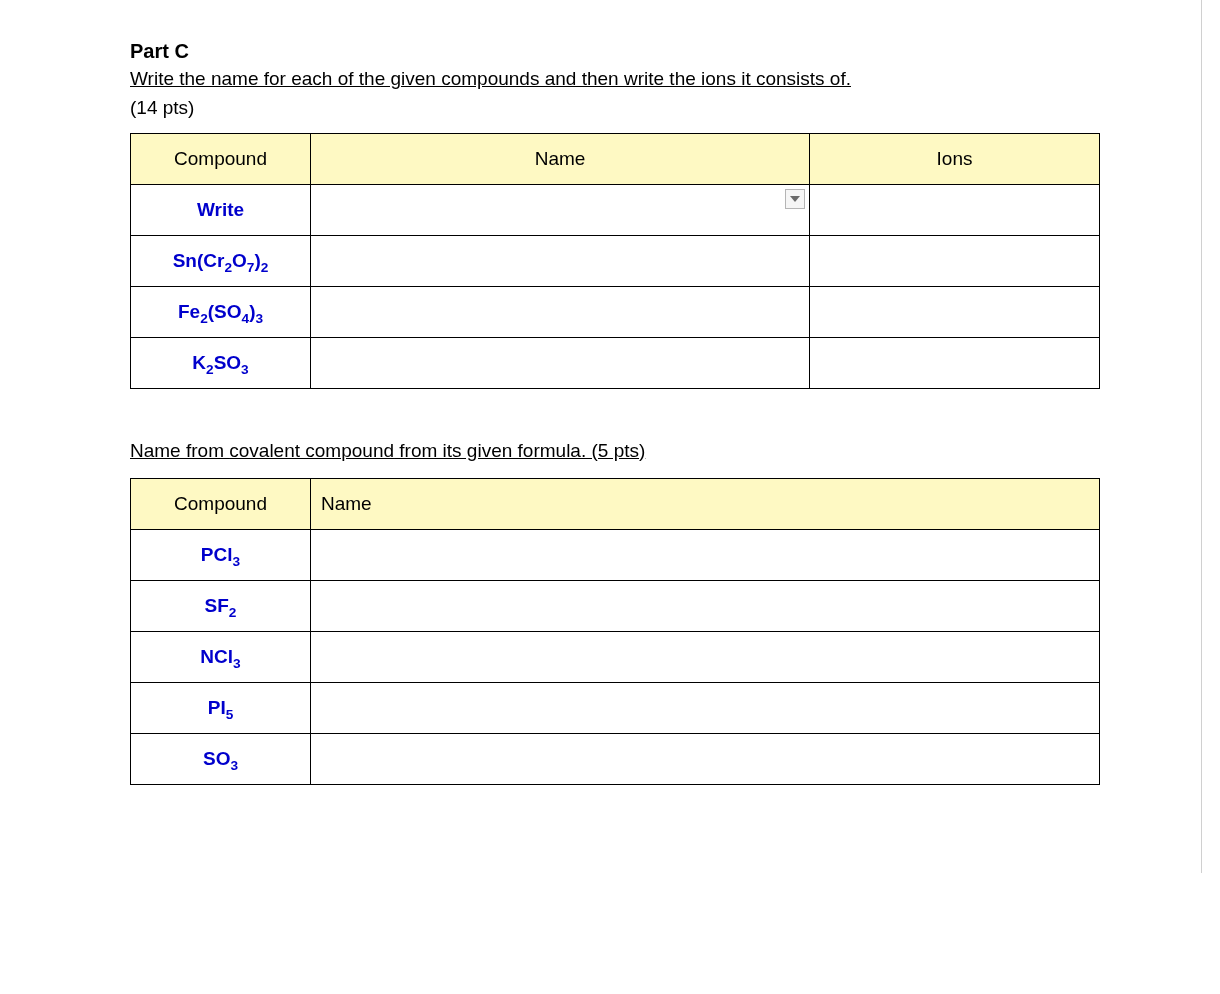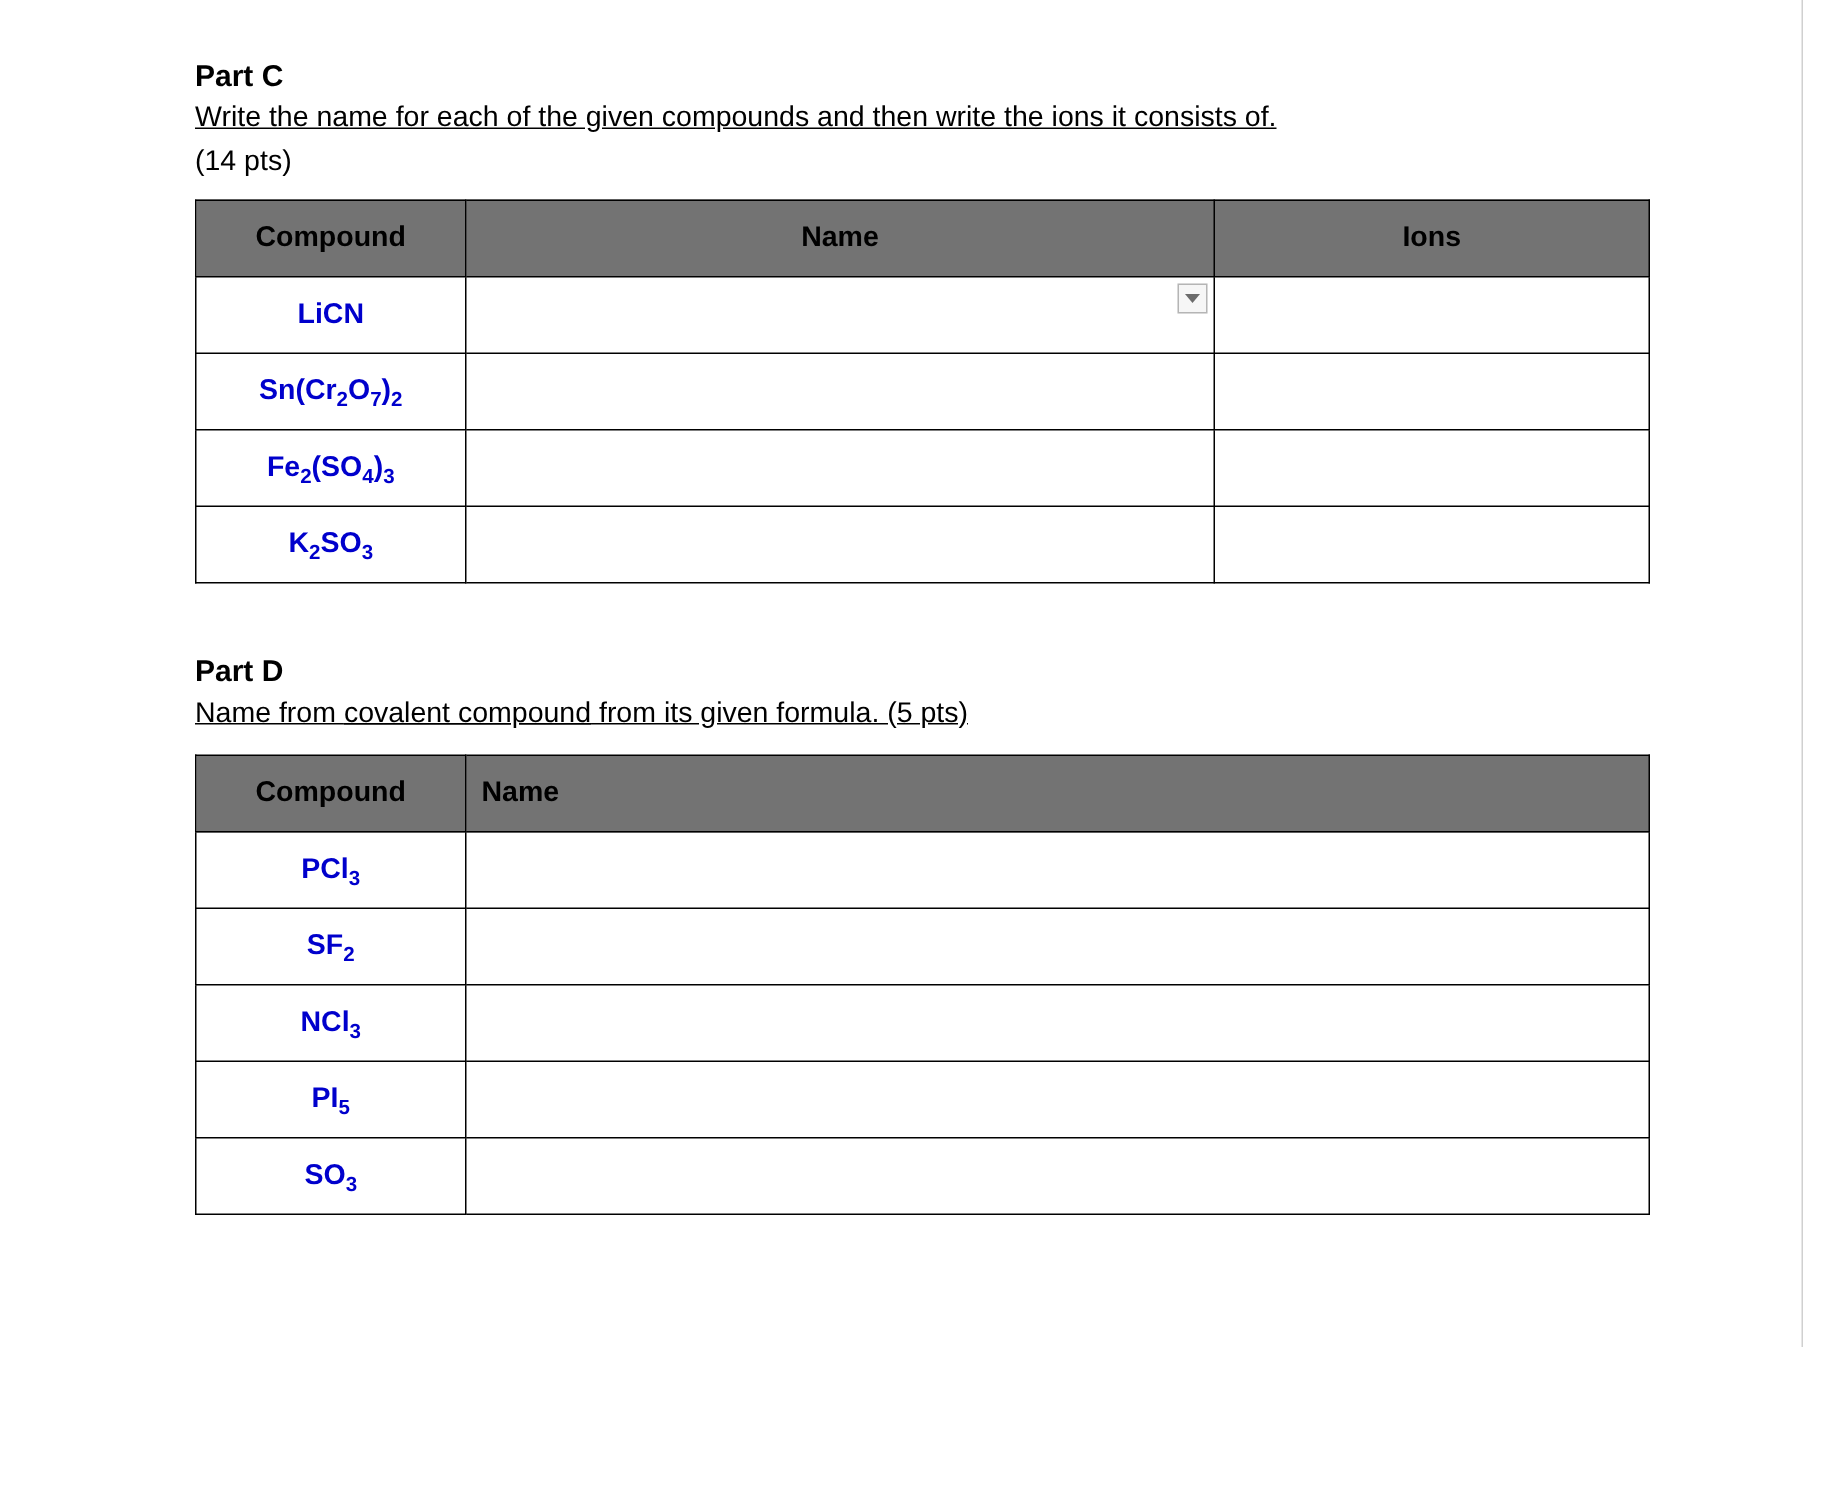--- a/index.html
+++ b/index.html
@@ -44,23 +44,23 @@
   }
   table.worksheet th,
   table.worksheet td {
     border: 1px solid #000000;
     padding: 8px 10px;
     height: 34px;
     box-sizing: content-box;
     vertical-align: middle;
   }
   table.worksheet th {
-    font-weight: bold;
+    font-weight: normal;
     text-align: center;
-    background: #737373;
+    background: #fef9c3;
   }
   .col-compound { width: 180px; }
   .col-name-c   { width: auto; }
   .col-ions     { width: 290px; }
   .col-name-d   { width: auto; }
   .th-left { text-align: left !important; padding-left: 12px; }
   .compound-cell {
     text-align: center;
     font-weight: bold;
     color: #0000cc;
@@ -108,21 +108,21 @@
     </colgroup>
     <thead>
       <tr>
         <th>Compound</th>
         <th>Name</th>
         <th>Ions</th>
       </tr>
     </thead>
     <tbody id="partC-body">
         <tr>
-          <td class="compound-cell">LiCN</td>
+          <td class="compound-cell">Write</td>
           <td class="answer-cell">
             <div class="dropdown-indicator">
               <svg width="10" height="6" viewBox="0 0 10 6">
                 <polygon points="0,0 10,0 5,6" fill="#6b6b6b"></polygon>
               </svg>
             </div>
           </td>
           <td class="answer-cell"></td>
         </tr>
         <tr>
@@ -136,21 +136,20 @@
           <td class="answer-cell"></td>
         </tr>
         <tr>
           <td class="compound-cell">K<sub>2</sub>SO<sub>3</sub></td>
           <td class="answer-cell"></td>
           <td class="answer-cell"></td>
         </tr>
       </tbody>
   </table>
 
-  <p class="part-heading">Part D</p>
   <p class="instructions">
     <span>Name from </span><span class="underline">covalent compound</span><span> from its given formula. (5 pts)</span>
   </p>
 
   <table class="worksheet" style="margin-top:14px;">
     <colgroup>
       <col class="col-compound">
       <col class="col-name-d">
     </colgroup>
     <thead>

